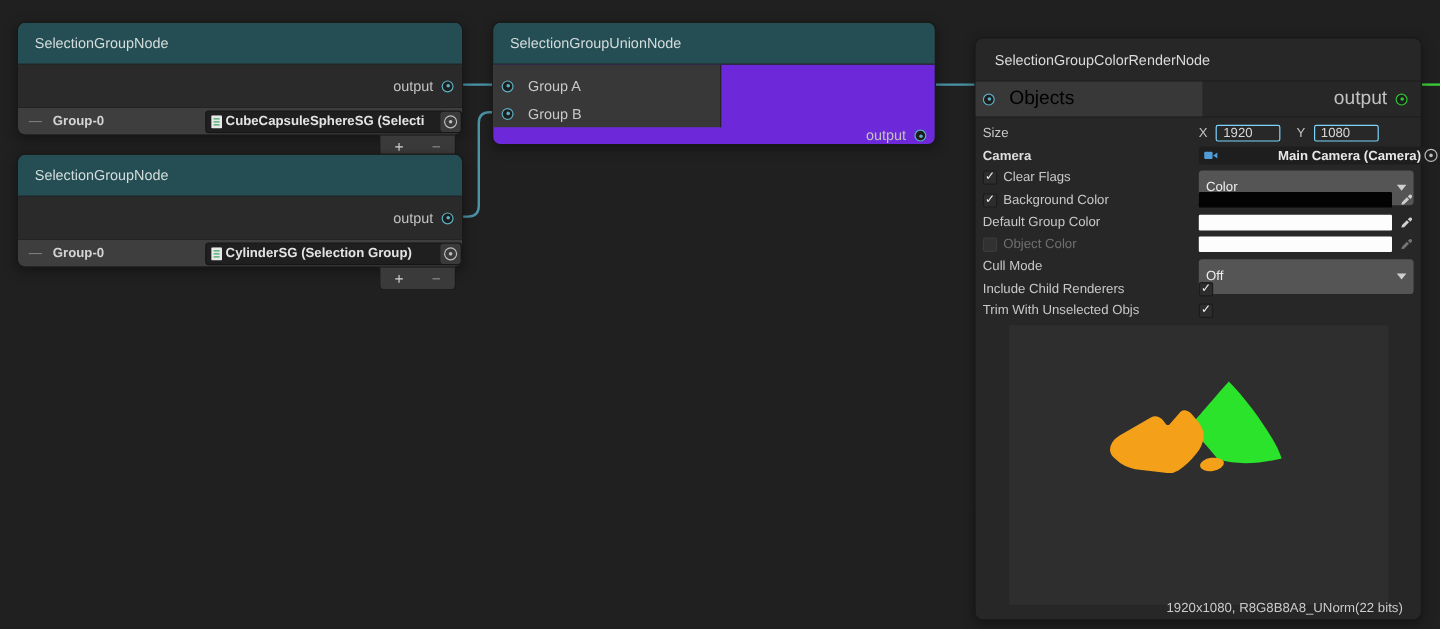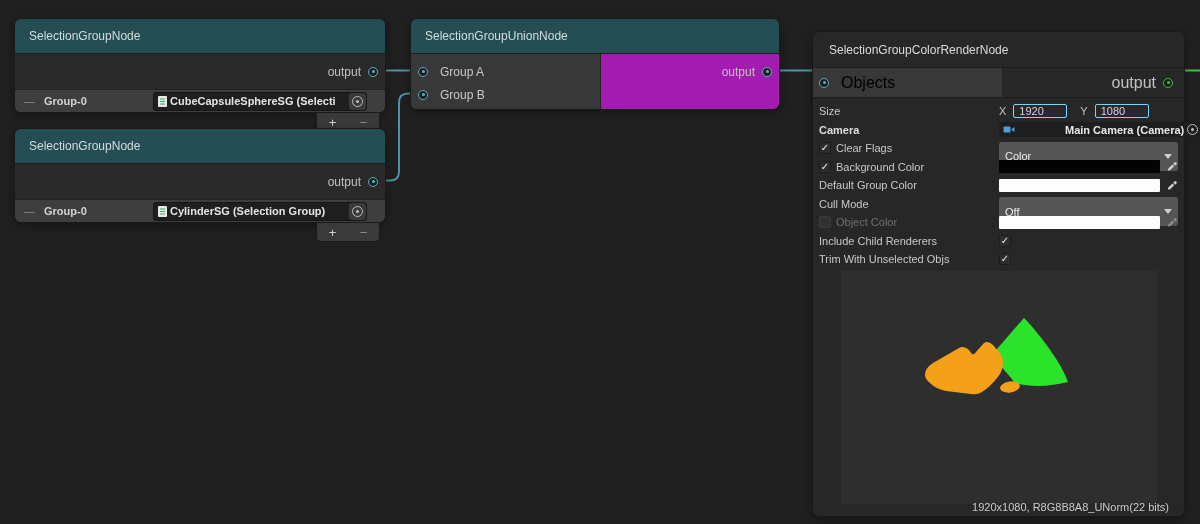--- a/index.html
+++ b/index.html
@@ -31,42 +31,42 @@
   .port.teal-p { border:1.5px solid #5aafc0; }
   .port.green-p { border:1.5px solid #2fc32f; }
   .pdot { width:3px; height:3px; border-radius:50%; }
   .port.teal-p .pdot { background:#5aafc0; }
   .port.green-p .pdot { background:#2fc32f; }
 
   .group-row { height:23px; background:#3e3e3e; display:flex; align-items:center; border-top:1px solid #232323; }
   .handle { color:#8d8d8d; margin:0 9px 1px 9px; font-size:11px; }
   .group-label { font-weight:bold; font-size:11px; color:#d4d4d4; }
   .obj-field {
-    margin-left:auto; margin-right:18px; width:214px; height:19px;
+    margin-left:auto; margin-right:0; width:214px; height:19px;
     background:#1f1f1f; border:1px solid #161616; border-radius:3px;
     display:flex; align-items:center; overflow:hidden;
   }
   .so-icon { margin:0 3px 0 4px; display:flex; flex:none; }
   .obj-text { font-weight:bold; font-size:11px; color:#e4e4e4; white-space:nowrap; overflow:hidden; flex:1; }
   .obj-picker {
     width:17px; height:17px; background:#3a3a3a; border-radius:3px; flex:none;
     display:flex; align-items:center; justify-content:center;
   }
   .ring { width:11px; height:11px; border:1px solid #bdbdbd; border-radius:50%; display:flex; align-items:center; justify-content:center; }
   .ring-dot { width:3px; height:3px; background:#bdbdbd; border-radius:50%; }
 
   .pm-strip {
     width:64px; height:19px; background:#3a3a3a; margin:0 6px 0 auto;
     border:1px solid #191919; border-top:none; border-radius:0 0 4px 4px; display:flex;
   }
   .pm { flex:1; display:flex; align-items:center; justify-content:center; font-size:13px; color:#d2d2d2; }
   .pm.minus { color:#8f8f8f; }
 
   
-  .union-body { height:55px; display:flex; background:#a21caf; }
+  .union-body { height:66px; display:flex; background:#6d28d9;flex-direction:column; }
   .union-left { width:190px; background:#383838; border-right:1px solid #232323; padding-top:6px; }
   .in-row { height:23px; display:flex; align-items:center; gap:12px; padding-left:7px; }
   .union-right { flex:1; height:35px; display:flex; align-items:center; justify-content:flex-end; gap:7px; padding-right:7px; }
 
   
   .rnode { background:#272727; border:1px solid #191919; border-radius:7px; position:absolute; box-shadow:0 3px 10px rgba(0,0,0,.35); }
   .rtitle { height:36px; display:flex; align-items:center; padding:0 16px; color:#dadada; border-bottom:1px solid #1e1e1e; font-size:12px; }
   .rports { height:30px; display:flex; border-bottom:1px solid #1e1e1e; }
   .rports-left { width:189px; background:#383838; display:flex; align-items:center; gap:12px; padding-left:6px; }
   .rports-right { flex:1; display:flex; align-items:center; justify-content:flex-end; gap:7px; padding-right:11px; }
@@ -305,42 +305,42 @@
         <span class="dropper">
           <svg width="13" height="13" viewBox="0 0 14 14">
               <path d="M3 11.5 L3.6 9.2 L8 4.8 L9.9 6.7 L5.5 11.1 Z M8.8 4 L10 2.8 C10.6 2.2 11.6 2.2 12.2 2.8 C12.8 3.4 12.8 4.4 12.2 5 L11 6.2 Z" fill="#cfcfcf"></path>
             </svg>
         </span>
       </div>
     </div>
 
     <div class="irow">
       <div class="ilabel">
-          <span>Cull Mode</span>
-        </div>
-      <div class="ictrl">
-        <div class="dd">
-          <span>Off</span>
-          <span class="caret"></span>
-        </div>
-      </div>
-    </div>
-
-    <div class="irow">
-      <div class="ilabel">
         <span class="cb off"></span>
         <span class="dis">Object Color</span>
       </div>
       <div class="ictrl">
         <span class="swatch white"></span>
         <span class="dropper dim">
           <svg width="13" height="13" viewBox="0 0 14 14">
               <path d="M3 11.5 L3.6 9.2 L8 4.8 L9.9 6.7 L5.5 11.1 Z M8.8 4 L10 2.8 C10.6 2.2 11.6 2.2 12.2 2.8 C12.8 3.4 12.8 4.4 12.2 5 L11 6.2 Z" fill="#cfcfcf"></path>
             </svg>
         </span>
+      </div>
+    </div>
+
+    <div class="irow">
+      <div class="ilabel">
+          <span>Cull Mode</span>
+        </div>
+      <div class="ictrl">
+        <div class="dd">
+          <span>Off</span>
+          <span class="caret"></span>
+        </div>
       </div>
     </div>
 
     <div class="irow">
       <div class="ilabel">
           <span>Include Child Renderers</span>
         </div>
       <div class="ictrl">
         <span class="cb">✓</span>
       </div>

